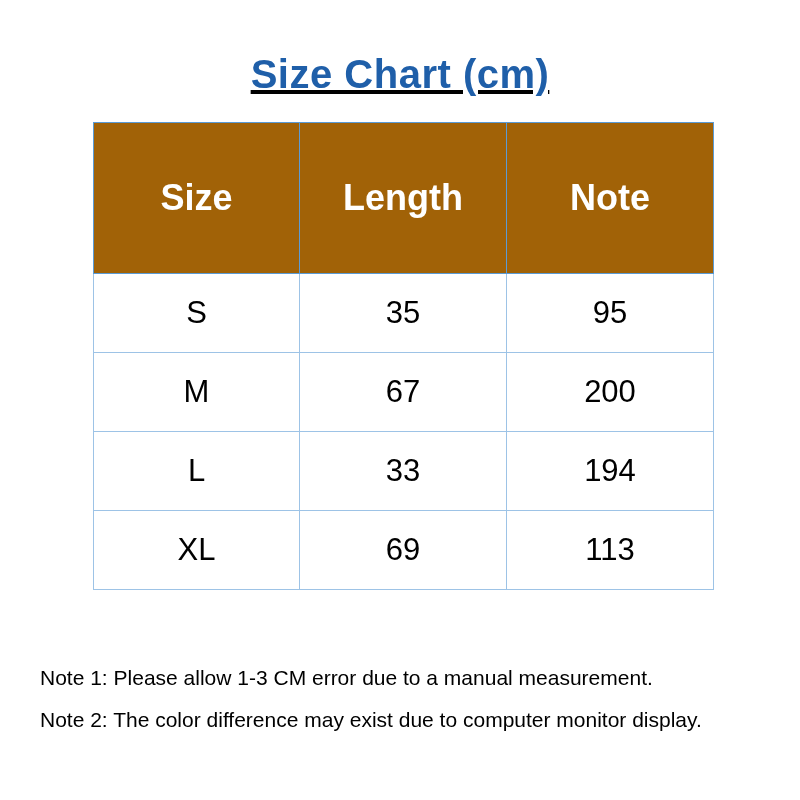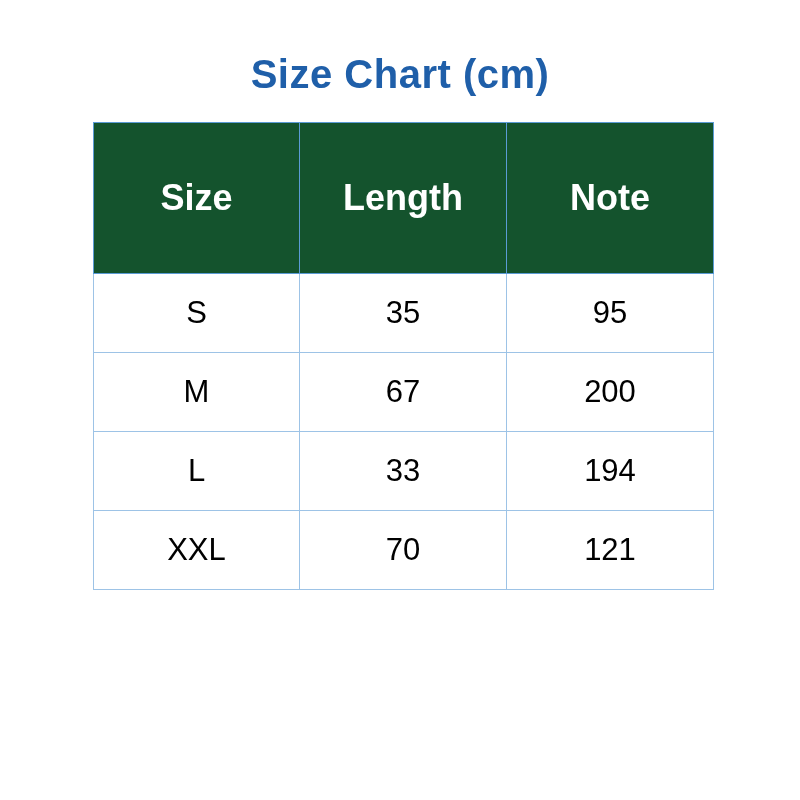--- a/index.html
+++ b/index.html
@@ -12,20 +12,21 @@
     background: #ffffff;
     font-family: "Liberation Sans", sans-serif;
     color: #000000;
     overflow: hidden;
   }
   .page {
     position: relative;
     width: 800px;
     height: 580px;
     box-sizing: border-box;
+    text-decoration: underline;
   }
   .title {
     text-align: center;
     font-size: 40px;
     font-weight: bold;
     color: #1f5fa9;
     letter-spacing: 0.5px;
     padding-top: 50px;
     padding-bottom: 0;
     line-height: 1.2;
@@ -35,21 +36,21 @@
     left: 93px;
     top: 122px;
     width: 620px;
   }
   table.size-table {
     border-collapse: collapse;
     width: 620px;
     table-layout: fixed;
   }
   table.size-table th {
-    background: #14532d;
+    background: #a16207;
     color: #ffffff;
     font-size: 36px;
     font-weight: bold;
     height: 148px;
     border: 1px solid #5b9bd5;
     text-align: center;
     vertical-align: middle;
   }
   table.size-table td {
     border: 1px solid #9dc3e6;
@@ -108,22 +109,26 @@
           <td>M</td>
           <td>67</td>
           <td>200</td>
         </tr>
         <tr>
           <td>L</td>
           <td>33</td>
           <td>194</td>
         </tr>
         <tr>
-          <td>XXL</td>
-          <td>70</td>
-          <td>121</td>
+          <td>XL</td>
+          <td>69</td>
+          <td>113</td>
         </tr>
       </tbody>
     </table>
   </div>
 
+  <div class="notes">
+    <div class="note">Note 1: Please allow 1-3 CM error due to a manual measurement.</div>
+    <div class="note">Note 2: The color difference may exist due to computer monitor display.</div>
+  </div>
 
 </div>
 
 </body></html>

